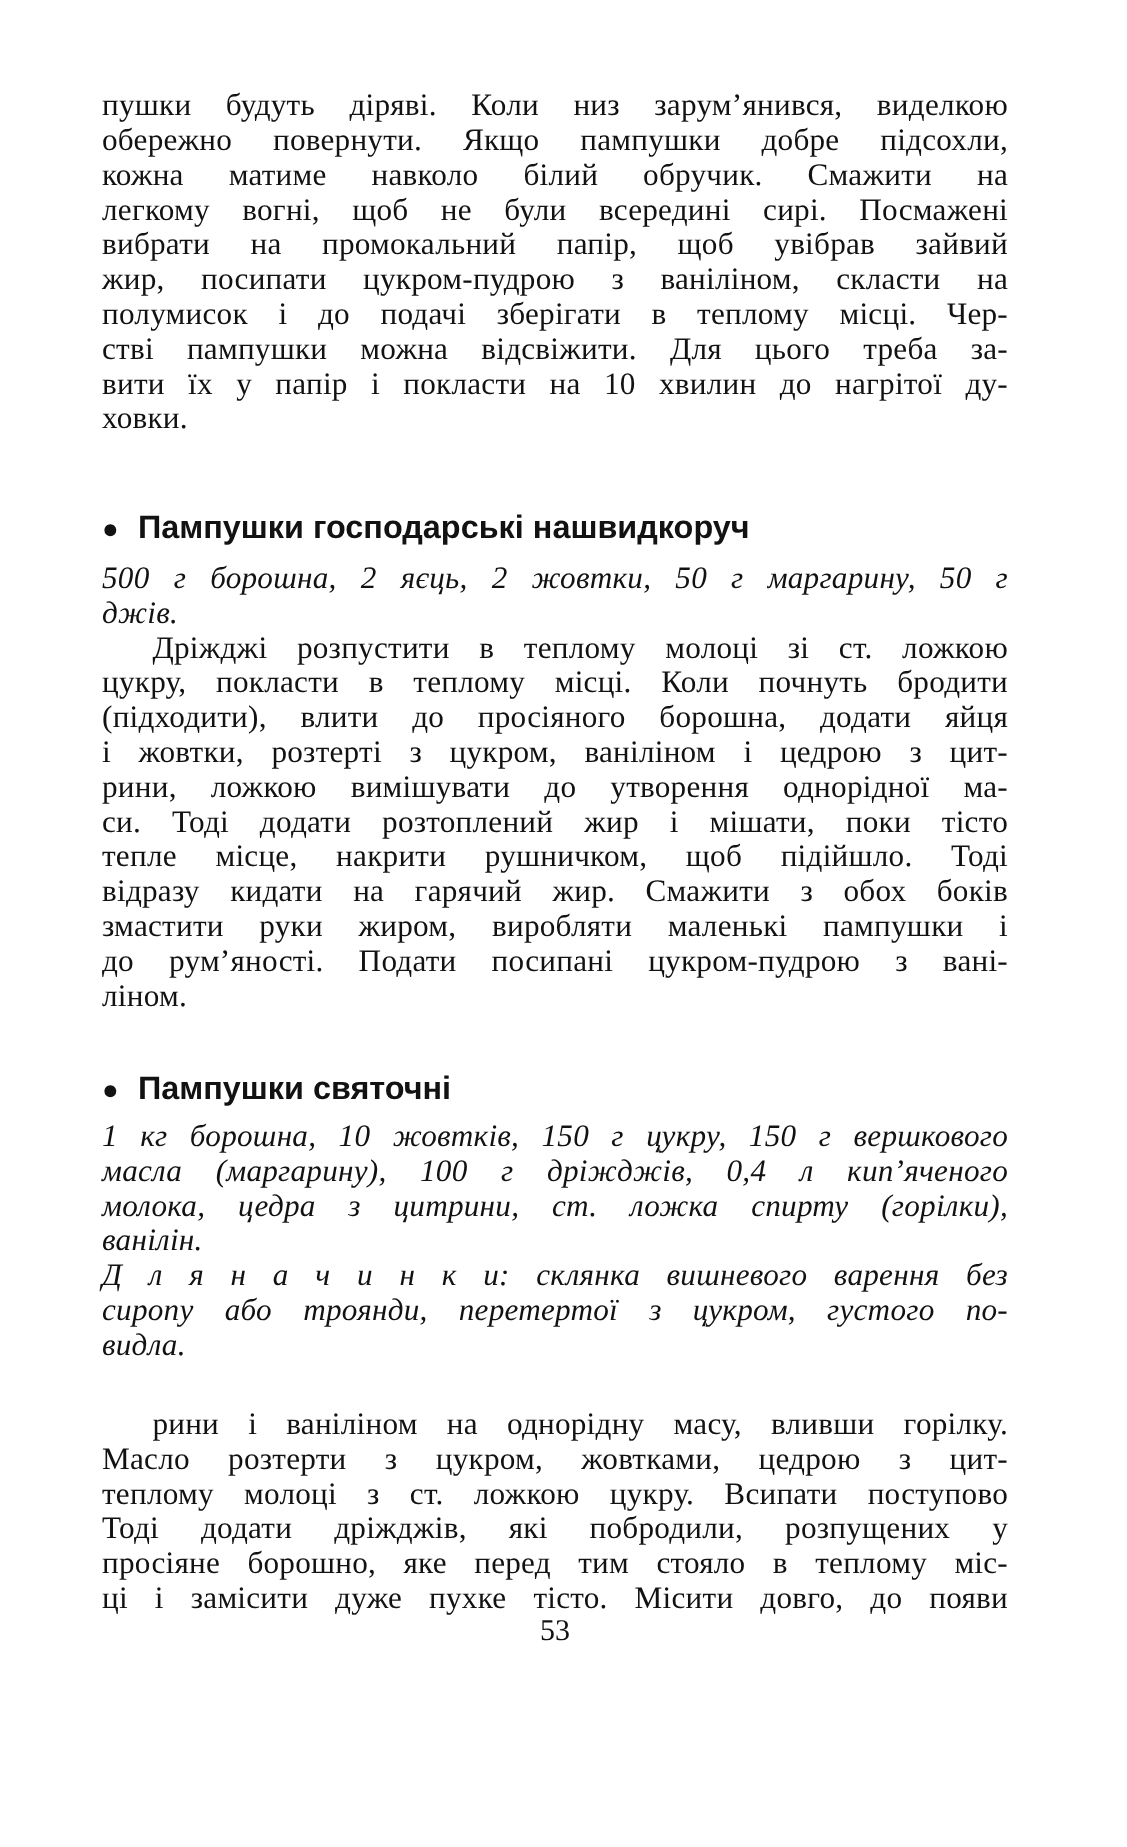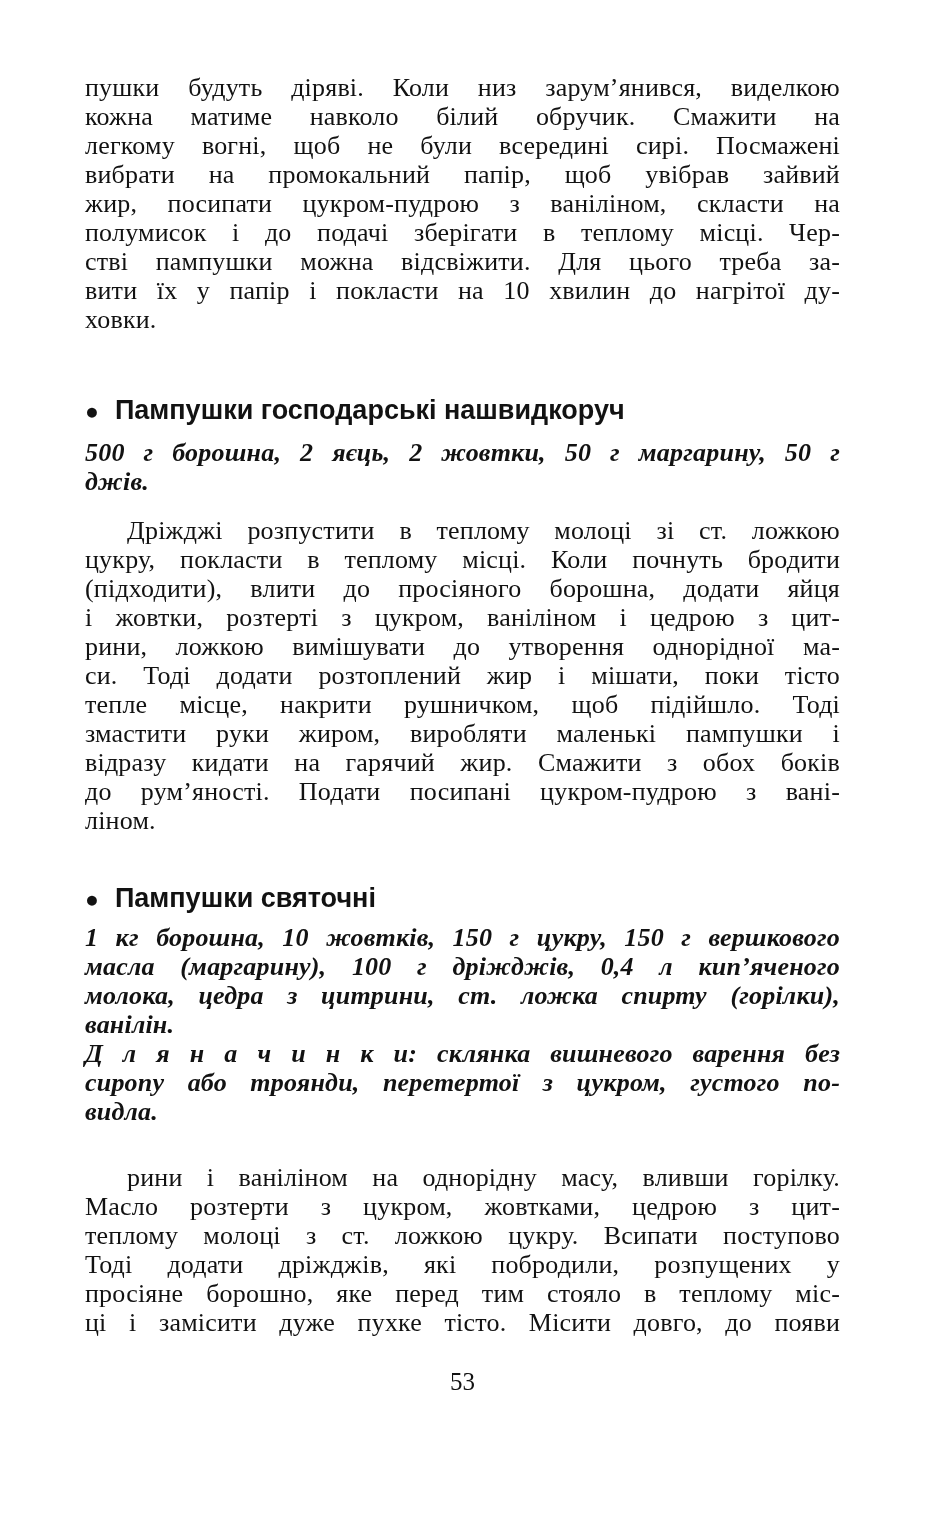--- a/index.html
+++ b/index.html
@@ -22,56 +22,56 @@
   .line {
     font-size: 26px;
     line-height: 29px;
     letter-spacing: 0.2px;
   }
   .line.just {
     text-align: justify;
     text-align-last: justify;
   }
   .line.endline { text-align: left; }
-  .ital .line { font-style: italic; font-weight: bold; }
+  .ital .line { font-style: italic; }
   .indent .line:first-child { text-indent: 42px; }
 
   .heading {
     display: flex;
     align-items: center;
     gap: 16px;
     font-family: "Liberation Sans", sans-serif;
     font-weight: bold;
     font-size: 27px;
     line-height: 32px;
   }
   .heading .bullet {
     font-size: 23px;
     line-height: 1;
     transform: translateY(1px);
   }
   .h-recipe1 { margin-top: 60px; margin-bottom: 12px; }
   .h-recipe2 { margin-top: 47px; margin-bottom: 9px; }
-  .b-recipe1 { margin-top: 20px; }
+  .b-recipe1 { }
   .b-recipe2 { margin-top: 37px; }
 
   .pagenum {
-    margin-top: 31px;
     text-align: center;
     font-size: 25px;
     line-height: 28px;
   }
 </style>
 </head>
 <body>
 
 <div class="page">
 
   <div class="tblock intro">
       <div class="line just">пушки будуть діряві. Коли низ зарум’янився, виделкою</div>
+      <div class="line just">обережно повернути. Якщо пампушки добре підсохли,</div>
       <div class="line just">кожна матиме навколо білий обручик. Смажити на</div>
       <div class="line just">легкому вогні, щоб не були всередині сирі. Посмажені</div>
       <div class="line just">вибрати на промокальний папір, щоб увібрав зайвий</div>
       <div class="line just">жир, посипати цукром-пудрою з ваніліном, скласти на</div>
       <div class="line just">полумисок і до подачі зберігати в теплому місці. Чер-</div>
       <div class="line just">стві пампушки можна відсвіжити. Для цього треба за-</div>
       <div class="line just">вити їх у папір і покласти на 10 хвилин до нагрітої ду-</div>
       <div class="line endline">ховки.</div>
     </div>
 
@@ -86,22 +86,22 @@
     </div>
 
   <div class="tblock indent b-recipe1">
       <div class="line just">Дріжджі розпустити в теплому молоці зі ст. ложкою</div>
       <div class="line just">цукру, покласти в теплому місці. Коли почнуть бродити</div>
       <div class="line just">(підходити), влити до просіяного борошна, додати яйця</div>
       <div class="line just">і жовтки, розтерті з цукром, ваніліном і цедрою з цит-</div>
       <div class="line just">рини, ложкою вимішувати до утворення однорідної ма-</div>
       <div class="line just">си. Тоді додати розтоплений жир і мішати, поки тісто</div>
       <div class="line just">тепле місце, накрити рушничком, щоб підійшло. Тоді</div>
+      <div class="line just">відразу кидати на гарячий жир. Смажити з обох боків</div>
       <div class="line just">змастити руки жиром, виробляти маленькі пампушки і</div>
-      <div class="line just">відразу кидати на гарячий жир. Смажити з обох боків</div>
       <div class="line just">до рум’яності. Подати посипані цукром-пудрою з вані-</div>
       <div class="line endline">ліном.</div>
     </div>
 
   <div class="heading h-recipe2">
     <span class="bullet">●</span>
     <span class="htext">Пампушки святочні</span>
   </div>
 
   <div class="tblock ital">

